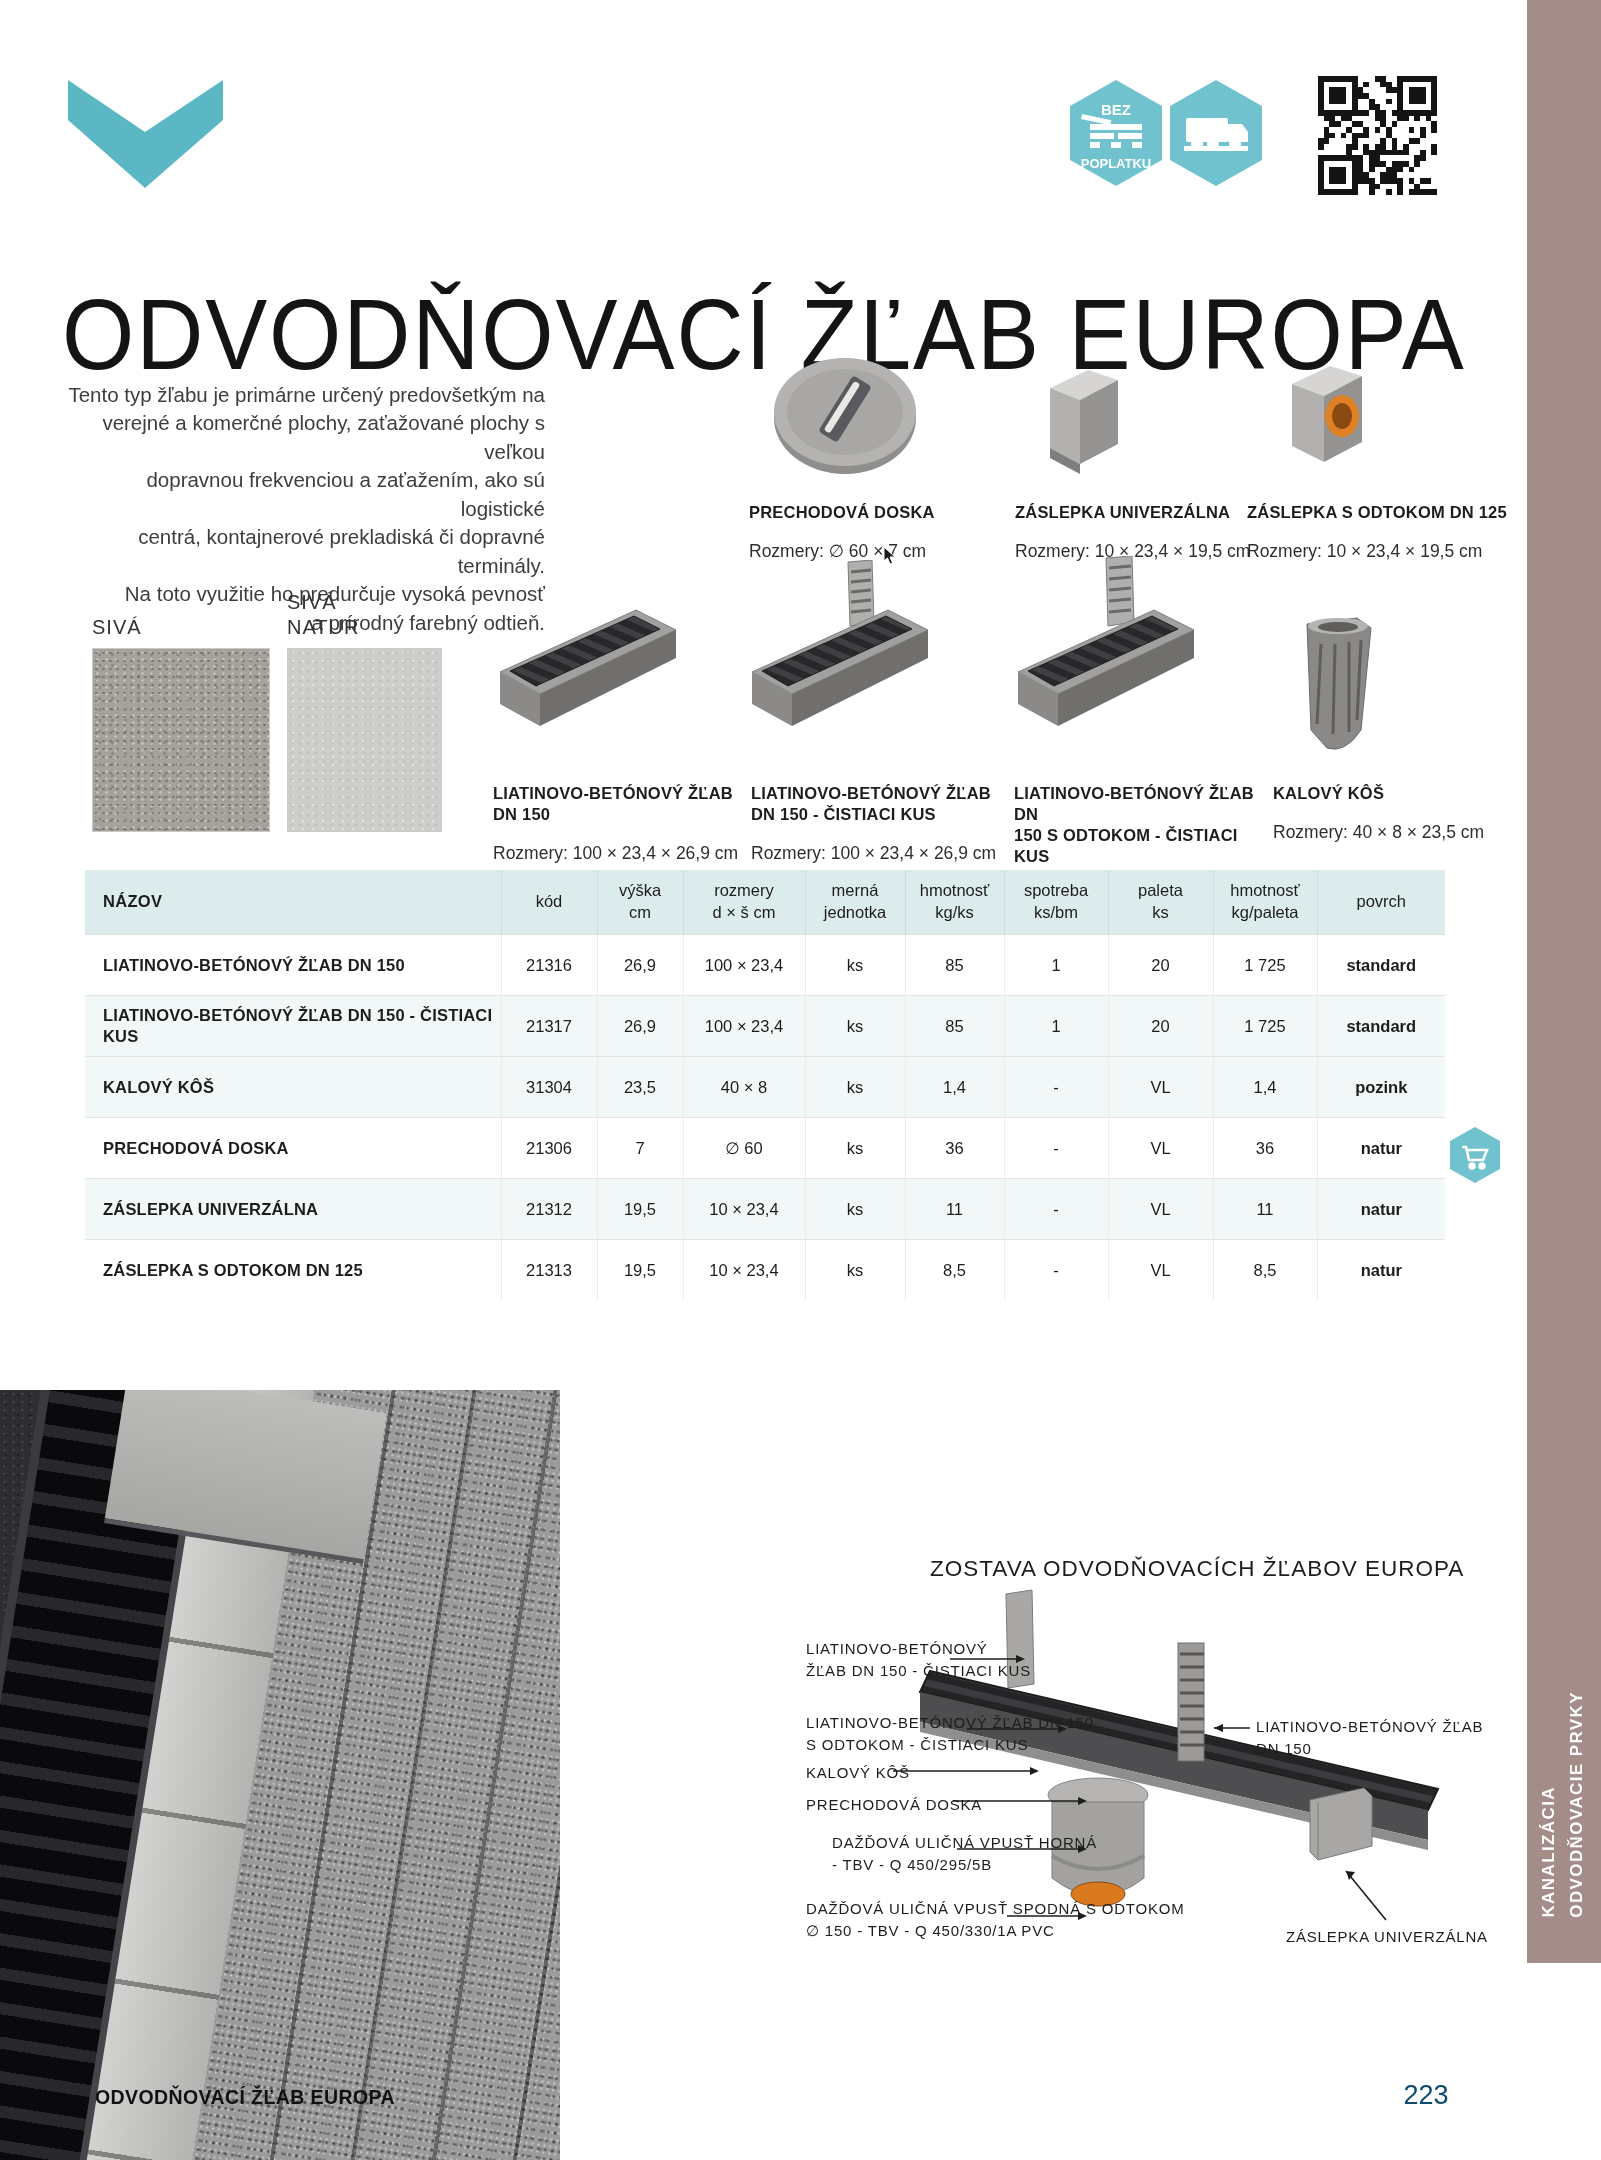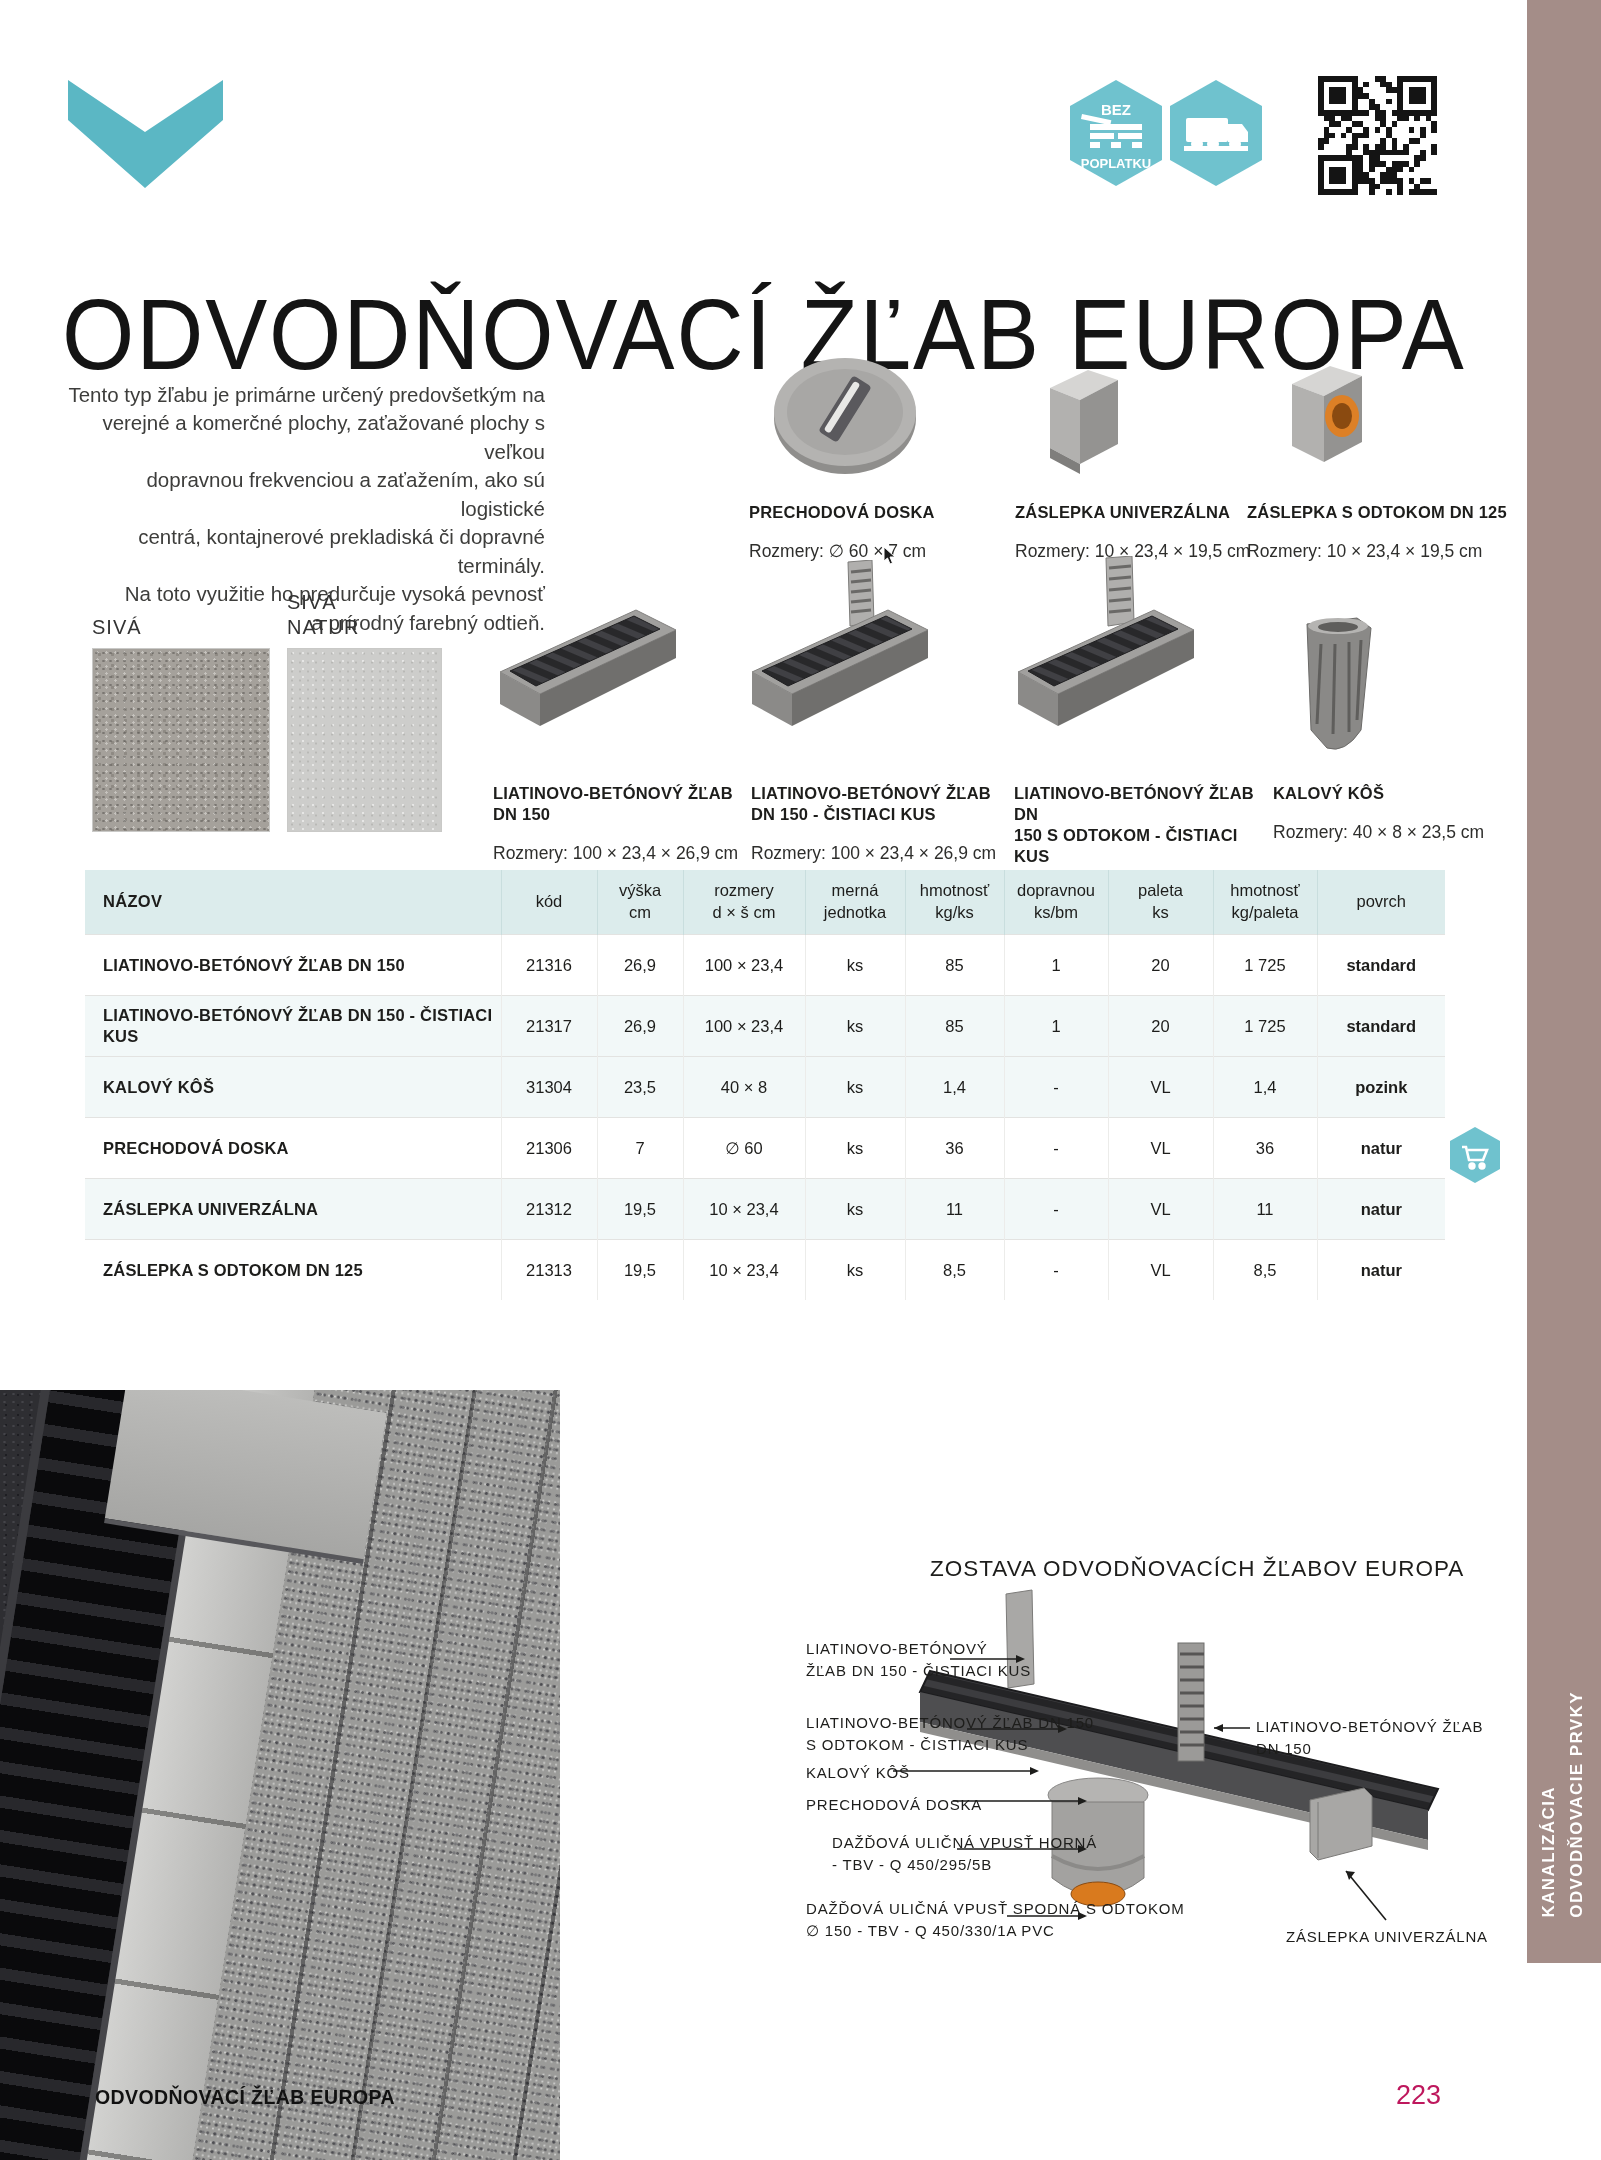--- a/index.html
+++ b/index.html
@@ -83,21 +83,21 @@
         radial-gradient(circle,rgba(40,40,46,.55) 1.3px,transparent 1.5px),
         radial-gradient(circle,rgba(235,235,233,.6) 1px,transparent 1.2px),
         radial-gradient(circle,rgba(90,90,96,.55) 1.6px,transparent 1.8px),
         #9b9b99;
       background-size:auto,7px 9px,6px 7px,12px 9px;}
   .slab{left:128px;top:-18px;width:262px;height:148px;transform:rotate(9deg);
         transform-origin:top left;background:linear-gradient(#bdbdbb,#a6a6a4);
         border-bottom:5px solid #57575b;}
 
   .footer-title{left:95px;top:2086px;font-size:19.5px;font-weight:bold;letter-spacing:.4px;color:#111;}
-  .page-num{left:1396px;top:2080px;width:60px;text-align:left;font-size:27px;color:#be185d;}
+  .page-num{left:1396px;top:2080px;width:60px;text-align:center;font-size:27px;color:#0c4a6e;}
 </style>
 </head>
 <body>
 
 <div class="page">
 
   <svg class="abs logo-chevron" width="155" height="108" viewBox="0 0 155 108">
     <polygon points="0,0 77,52 155,0 155,40 77,108 0,40" fill="#5bb7c4"></polygon>
   </svg>
 
@@ -738,21 +738,21 @@
         <th class="pre">NÁZOV</th>
         <th class="pre">kód</th>
         <th class="pre">výška
 cm</th>
         <th class="pre">rozmery
 d × š cm</th>
         <th class="pre">merná
 jednotka</th>
         <th class="pre">hmotnosť
 kg/ks</th>
-        <th class="pre">dopravnou
+        <th class="pre">spotreba
 ks/bm</th>
         <th class="pre">paleta
 ks</th>
         <th class="pre">hmotnosť
 kg/paleta</th>
         <th class="pre">povrch</th>
       </tr>
     </thead>
     <tbody>
       <tr>

